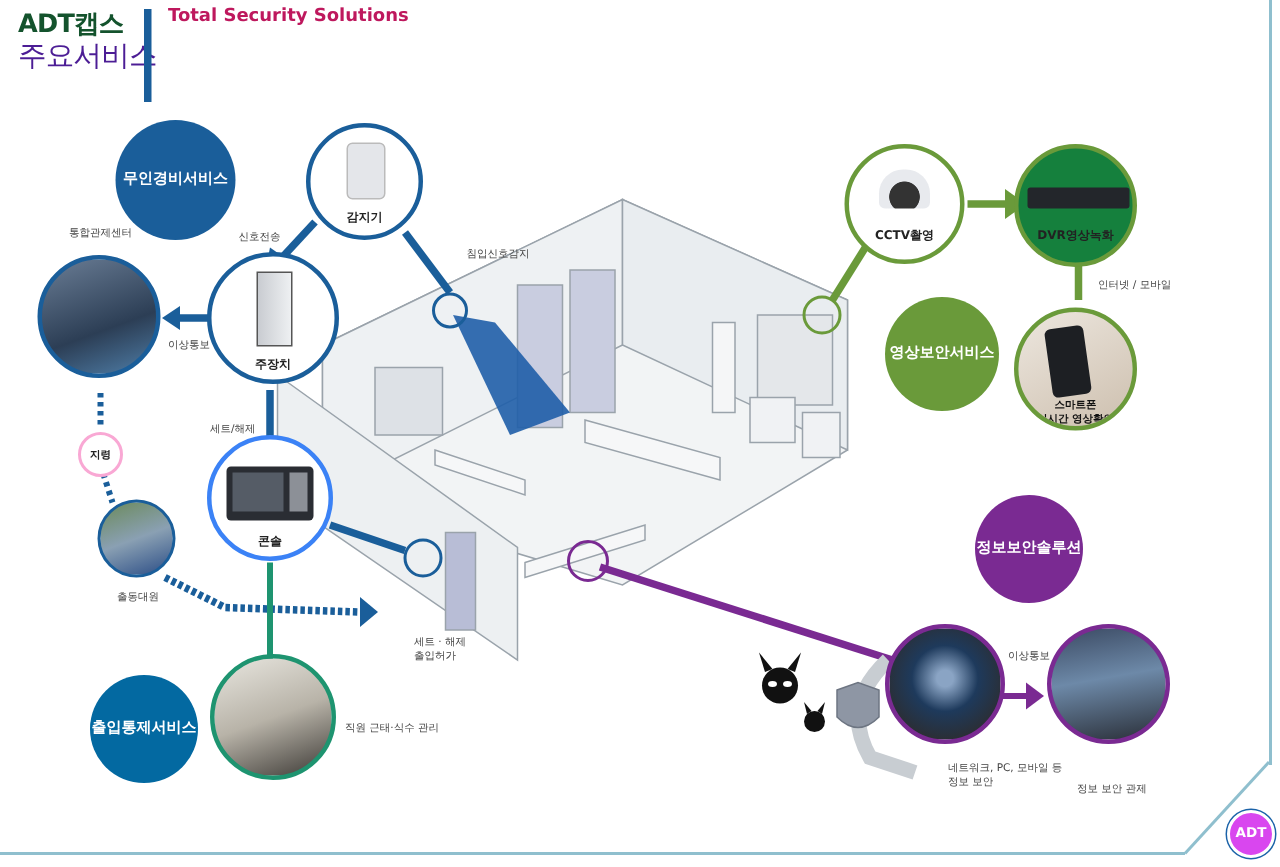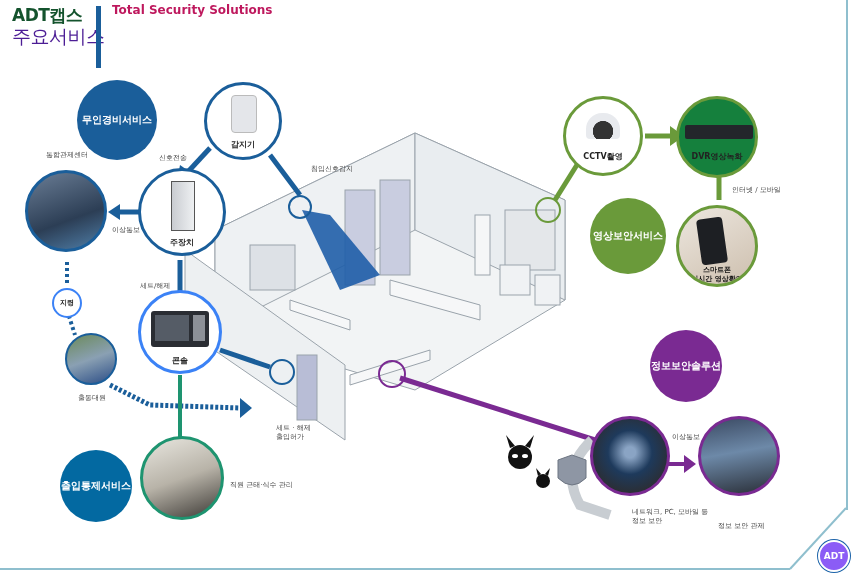--- a/index.html
+++ b/index.html
@@ -8,21 +8,21 @@
   .brand{left:12px;top:4px;font-weight:bold;font-size:17px;color:#14532d;letter-spacing:-0.5px;}
   .subtitle{left:12px;top:24px;font-weight:normal;font-size:19px;color:#4c1d95;letter-spacing:-0.5px;}
   .vbar{left:96px;top:6px;width:5px;height:62px;background:#1a5e9a;}
   .tagline{left:112px;top:3px;font-weight:bold;font-size:12px;color:#be185d;}
   .frame-right{left:846px;top:0;width:2px;height:510px;background:#8fbfce;}
   .frame-bottom{left:0;top:568px;width:790px;height:2px;background:#8fbfce;}
   .lbl{font-size:7px;color:#444;white-space:nowrap;text-align:center;line-height:1.3;}
   .lbl-b{font-size:8px;font-weight:bold;color:#222;white-space:nowrap;text-align:center;}
   .svc{border-radius:50%;color:#fff;font-weight:bold;font-size:10px;display:flex;align-items:center;justify-content:center;text-align:center;line-height:1.35;}
   .ring{border-radius:50%;background:#f3f5f7;box-sizing:border-box;overflow:hidden;}
-  .logo{left:818px;top:540px;width:28px;height:28px;border-radius:50%;background:#8b5cf6;border:2px solid #fff;box-shadow:0 0 0 1px #1a62a8;color:#fff;font-weight:bold;font-size:9px;display:flex;align-items:center;justify-content:center;}
+  .logo{left:818px;top:540px;width:28px;height:28px;border-radius:50%;background:#d946ef;border:2px solid #fff;box-shadow:0 0 0 1px #1a62a8;color:#fff;font-weight:bold;font-size:9px;display:flex;align-items:center;justify-content:center;}
 </style>
 </head>
 <body>
 
 <div class="abs brand">ADT캡스</div>
 <div class="abs subtitle">주요서비스</div>
 <div class="abs vbar"></div>
 <div class="abs tagline">Total Security Solutions</div>
 
 <div class="abs frame-right"></div>
@@ -125,21 +125,21 @@
   <div class="abs lbl-b" style="left:0;right:0;top:66px;">주장치</div>
 </div>
 <div class="abs ring" style="left:138px;top:290px;width:84px;height:84px;border:3px solid #3b82f6;background:#fff;">
   <div class="abs" style="left:10px;top:18px;width:58px;height:36px;background:#2a2d33;border-radius:3px;">
     <div class="abs" style="left:4px;top:4px;width:34px;height:26px;background:#555c66;"></div>
     <div class="abs" style="left:42px;top:4px;width:12px;height:26px;background:#8c9097;"></div>
   </div>
   <div class="abs lbl-b" style="left:0;right:0;top:62px;">콘솔</div>
 </div>
 <div class="abs ring" style="left:25px;top:170px;width:82px;height:82px;border:3px solid #1a5e9a;background:linear-gradient(160deg,#6a7d95,#2c3e55 60%,#4f7ea8);"></div>
-<div class="abs ring" style="left:52px;top:288px;width:30px;height:30px;border:2px solid #3b82f6;background:#fff;display:flex;align-items:center;justify-content:center;">
+<div class="abs ring" style="left:52px;top:288px;width:30px;height:30px;border:2px solid #f9a8d4;background:#fff;display:flex;align-items:center;justify-content:center;">
   <span class="lbl-b" style="font-size:7px;">지령</span>
 </div>
 <div class="abs ring" style="left:65px;top:333px;width:52px;height:52px;border:2px solid #1a5e9a;background:linear-gradient(160deg,#6b8a5a,#8aa0b3 50%,#2b4d86);"></div>
 
 <div class="abs ring" style="left:140px;top:436px;width:84px;height:84px;border:3px solid #1e9470;background:linear-gradient(160deg,#e8e6df,#b8b3a8 50%,#3d3a36);"></div>
 
 <div class="abs ring" style="left:563px;top:96px;width:80px;height:80px;border:3px solid #6a9a3a;background:#fff;">
   <div class="abs" style="left:20px;top:14px;width:34px;height:26px;background:radial-gradient(circle at 50% 70%,#333 40%,#e8eaee 42%);border-radius:16px 16px 4px 4px;"></div>
   <div class="abs lbl-b" style="left:0;right:0;top:52px;">CCTV촬영</div>
 </div>

